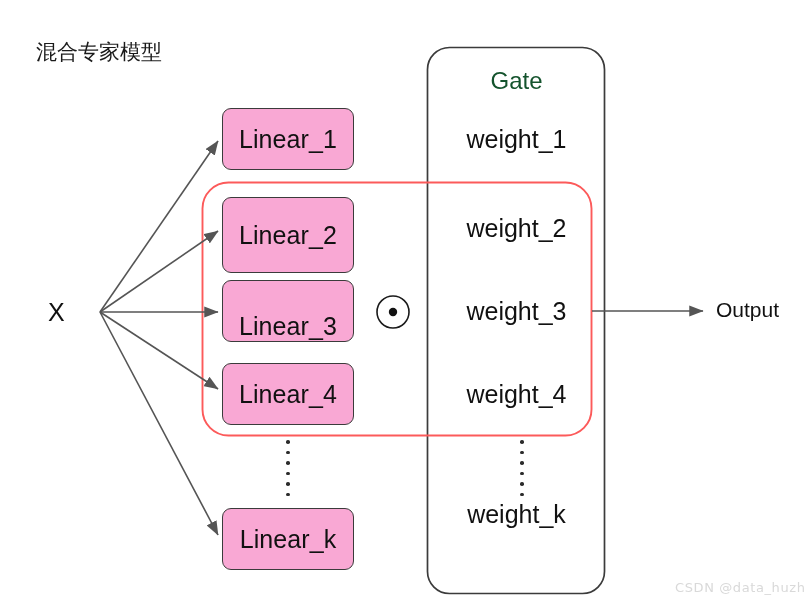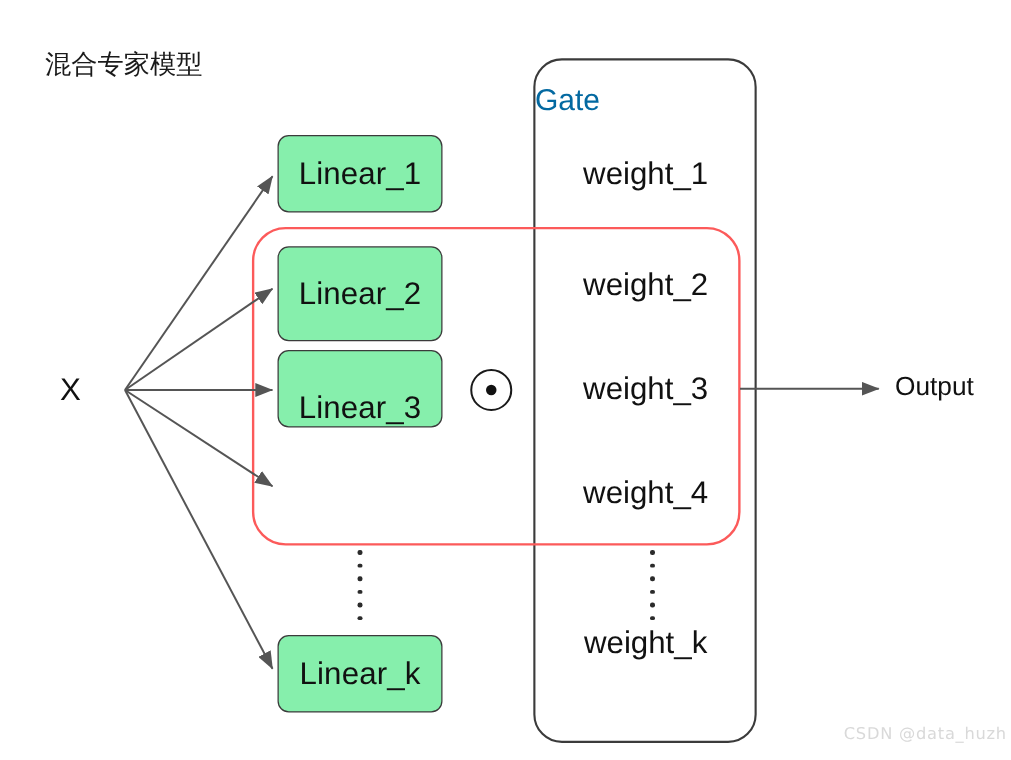--- a/index.html
+++ b/index.html
@@ -31,40 +31,41 @@
     font-size: 21px;
     color: #1a1a1a;
     line-height: 1;
     white-space: nowrap;
   }
   .node-box {
     position: absolute;
     box-sizing: border-box;
     border: 1.6px solid #3b3b3b;
     border-radius: 9px;
-    background: #86efac;
+    background: #f9a8d4;
     display: flex;
     align-items: center;
     justify-content: center;
     font-size: 25px;
     color: #111111;
     letter-spacing: 0.1px;
   }
   .weight-label {
     position: absolute;
     box-sizing: border-box;
     text-align: center;
     font-size: 25px;
     color: #111111;
     line-height: 1;
   }
   .gate-title {
     position: absolute;
+    text-align: center;
     font-size: 24px;
-    color: #0369a1;
+    color: #14532d;
     line-height: 1;
   }
   .x-label {
     position: absolute;
     font-size: 25px;
     color: #111111;
     line-height: 1;
   }
   .output-label {
     position: absolute;
@@ -134,20 +135,23 @@
 
   <div class="node-box" style="left:222px; top:108px; width:132px; height:62px;">
     <span>Linear_1</span>
   </div>
   <div class="node-box" style="left:222px; top:197px; width:132px; height:76px;">
     <span>Linear_2</span>
   </div>
   <div class="node-box" style="left:222px; top:280px; width:132px; height:62px;align-items:flex-end;">
     <span>Linear_3</span>
   </div>
+  <div class="node-box" style="left:222px; top:363px; width:132px; height:62px;">
+    <span>Linear_4</span>
+  </div>
   <div class="node-box" style="left:222px; top:508px; width:132px; height:62px;">
     <span>Linear_k</span>
   </div>
 
   <div class="vdots" style="left:286px; top:440px; height:56px;">
     <span></span>
       <span></span>
       <span></span>
       <span></span>
       <span></span>

